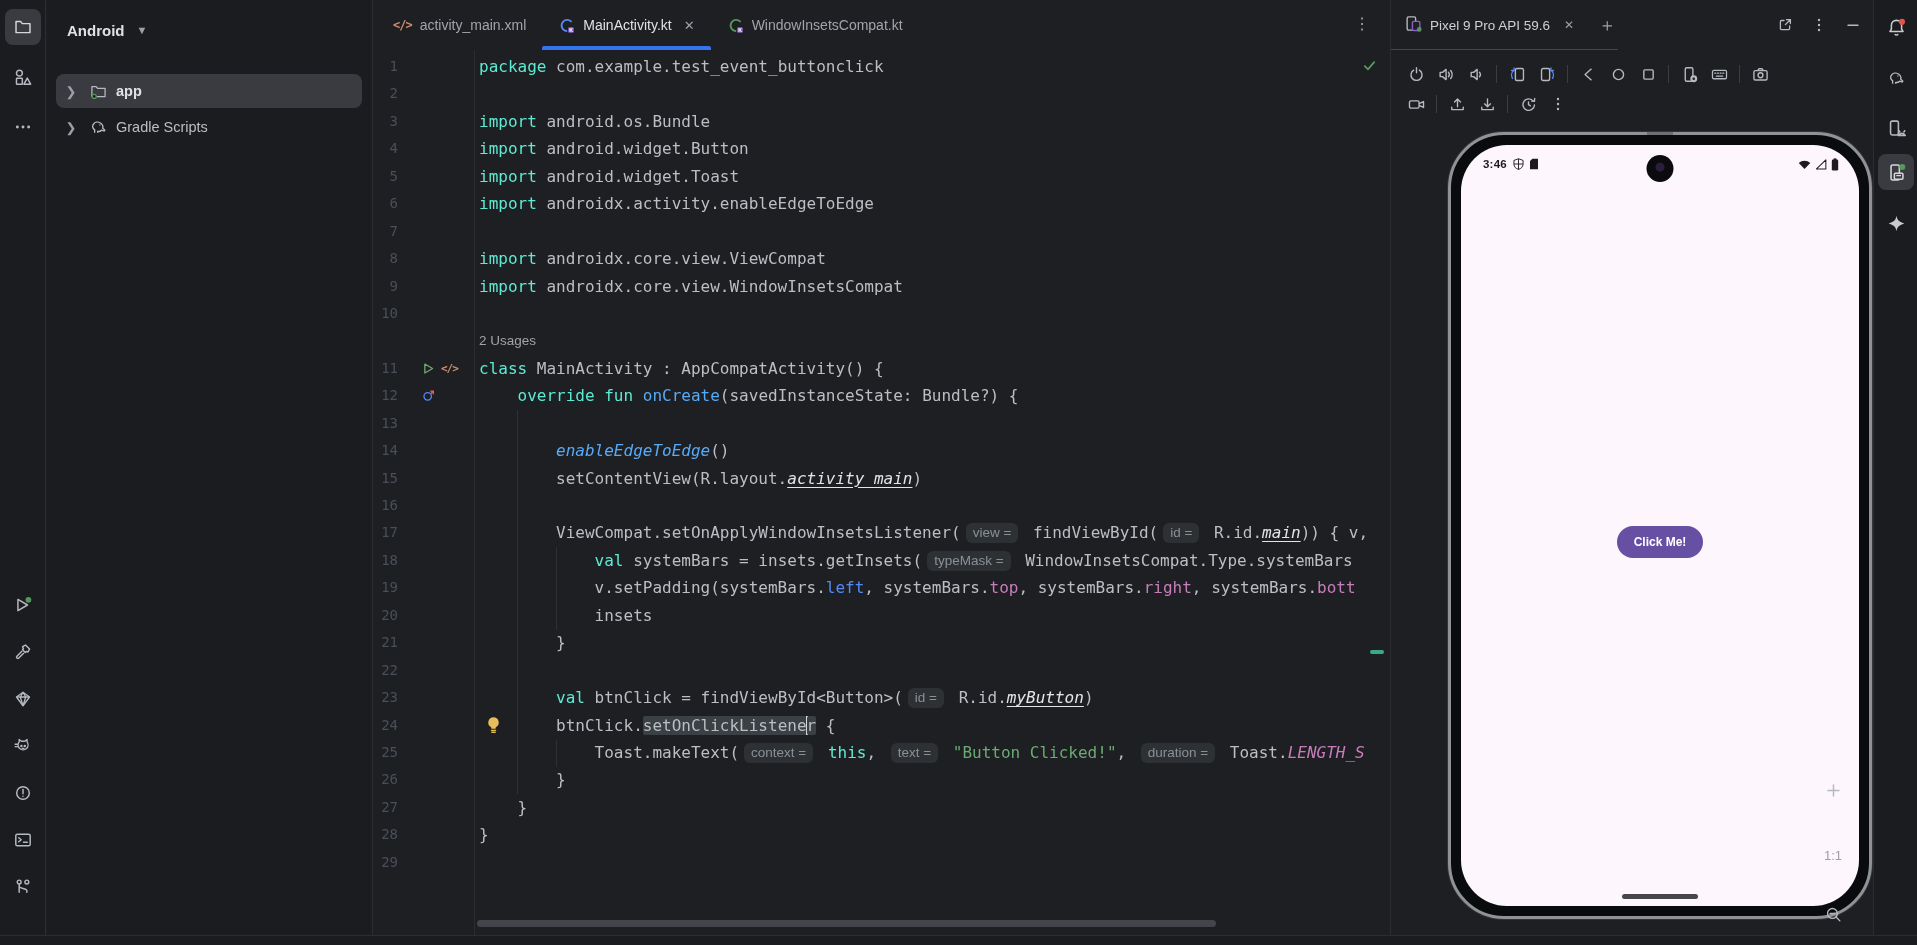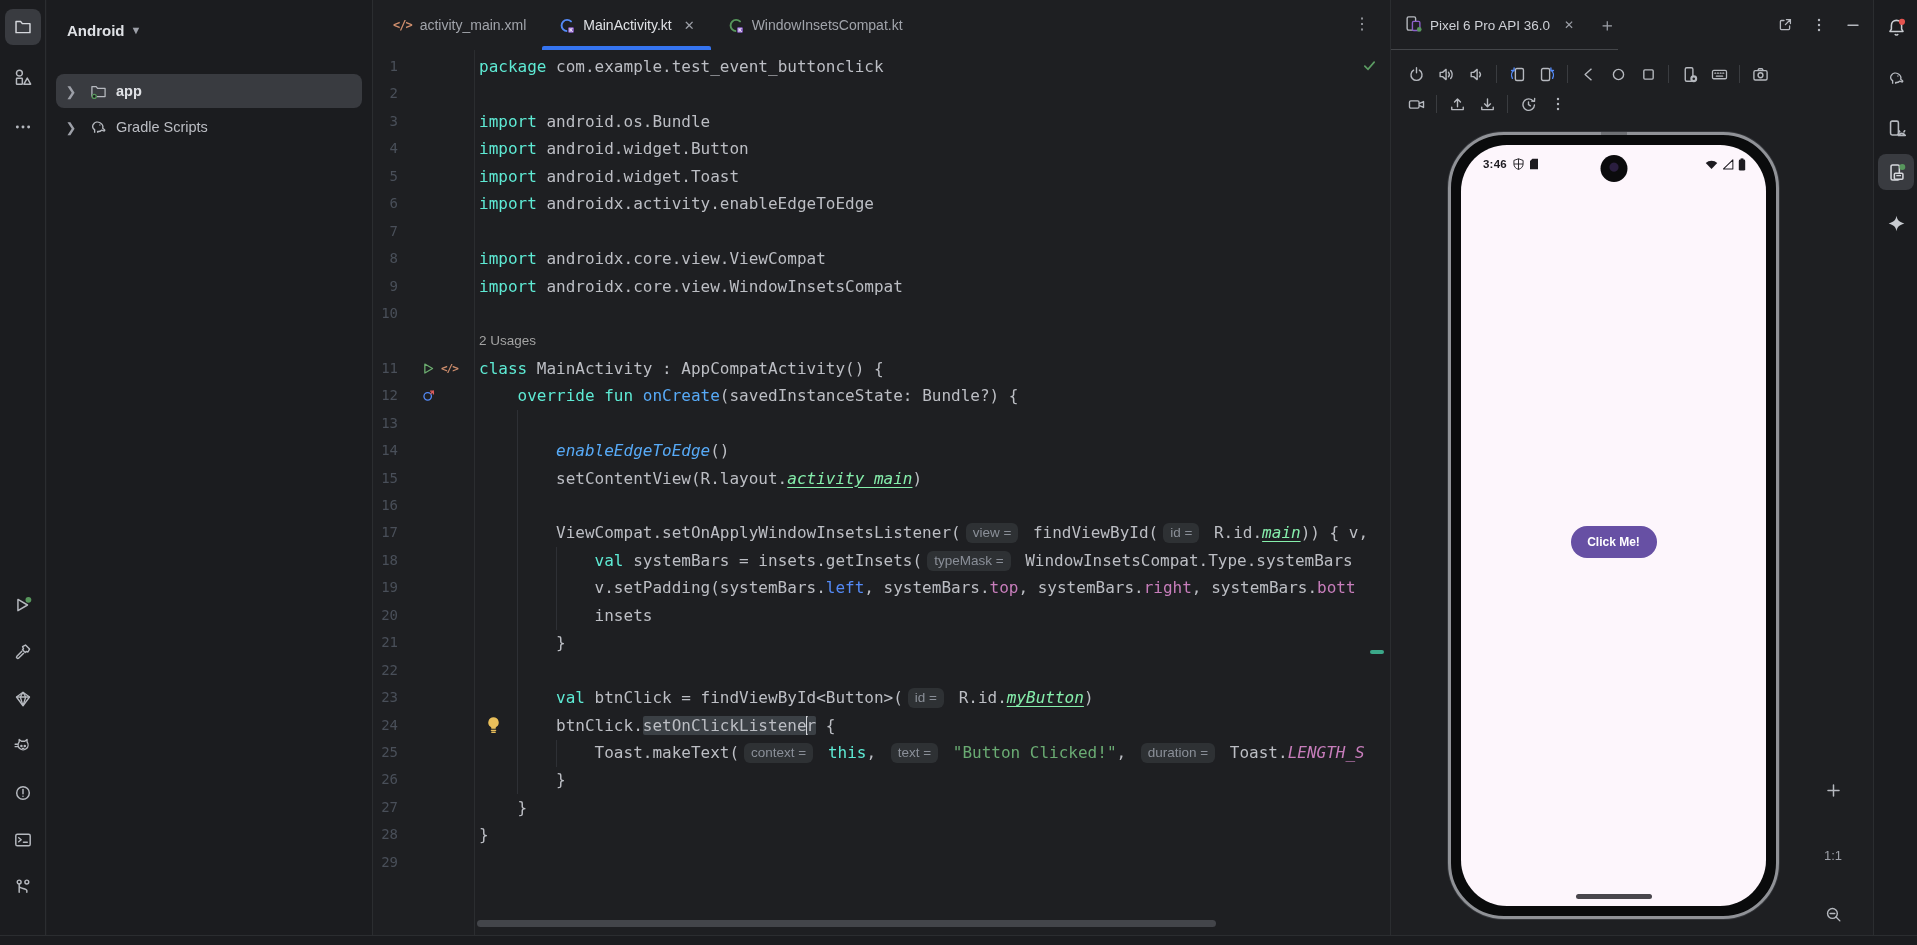--- a/index.html
+++ b/index.html
@@ -7,21 +7,21 @@
   body { font-family:"Liberation Sans", sans-serif; }
   #app { position:relative; width:1917px; height:945px; background:#1E1F22; }
 
   
   .leftstrip { position:absolute; left:0; top:0; width:46px; height:935px; background:#1B1C1F; border-right:1px solid #2B2D30; }
   .stripbtn { position:absolute; left:5px; width:36px; height:36px; border-radius:8px; display:flex; align-items:center; justify-content:center; }
   .stripbtn.active { background:#393B40; }
 
   
   .project { position:absolute; left:47px; top:0; width:326px; height:935px; background:#1B1C1F; border-right:1px solid #2B2D30; }
-  .proj-head { position:absolute; left:20px; top:22px; display:flex; align-items:flex-start; gap:6px; color:#DFE1E5; font-size:15px; font-weight:700; }
+  .proj-head { position:absolute; left:20px; top:22px; display:flex; align-items:flex-start; gap:12px; color:#DFE1E5; font-size:15px; font-weight:700; }
   .proj-head .chev { color:#9DA0A8; font-size:11px; font-weight:400; margin-top:2px; }
   .treerow { position:absolute; left:9px; width:306px; height:34px; border-radius:8px; display:flex; align-items:center; color:#BCBEC4; font-size:14.5px; }
   .treerow.selected { background:#393B40; color:#DFE1E5; }
   .treerow .arrow { width:30px; text-align:center; color:#9DA0A8; font-size:13px; }
   .treerow .ticon { width:24px; display:flex; justify-content:center; }
   .treerow .tlabel { margin-left:6px; }
 
   
   .editor { position:absolute; left:374px; top:0; width:1015px; height:935px; background:#1E1F22; }
   .tabbar { position:absolute; left:0; top:0; right:0; height:50px; display:flex; align-items:stretch; }
@@ -38,21 +38,21 @@
   .ln { position:absolute; left:0; top:0; width:24px; text-align:right; color:#494F59;
         font:14px "DejaVu Sans Mono", monospace; line-height:27.45px; }
   .gicons { position:absolute; left:44px; top:0; width:56px; height:27.45px; display:flex; align-items:center; gap:6px; justify-content:flex-start; padding-left:4px; }
   .codetext { position:absolute; left:105px; top:0; right:2px; white-space:pre; overflow:hidden;
         font:16px "DejaVu Sans Mono", monospace; line-height:27.45px; color:#BCBEC4; }
   .codetext.inlay { font:13.5px "Liberation Sans", sans-serif; color:#a3a3a3; line-height:27.45px; }
   .s-kw { color:#5eead4; }
   .s-pl { color:#BCBEC4; }
   .s-decl { color:#57AAF7; }
   .s-softfn { color:#57AAF7; font-style:italic; }
-  .s-res { color:#86efac; font-style:italic; text-decoration:underline; text-underline-offset:3px; }
+  .s-res { color:#e5e5e5; font-style:italic; text-decoration:underline; text-underline-offset:3px; }
   .s-prop { color:#C77DBB; }
   .s-field { color:#548AF7; }
   .s-str { color:#6AAB73; }
   .s-const { color:#C77DBB; font-style:italic; }
   .s-hl { background:#3B4045; border-radius:2px; }
   .chip { display:inline-block; background:#2E3134; color:#8A8F98; border-radius:6px; padding:1px 7px 2px;
           margin:0 5px; font:13.5px "Liberation Sans", sans-serif; line-height:17px; vertical-align:1px; }
   .caret { display:inline-block; width:2px; height:19px; background:#D7D9DE; vertical-align:-4px; margin:0 -1px; }
   .bulb { position:absolute; left:112px; top:4px; }
   .iguide { position:absolute; width:1px; background:#2E3035; }
@@ -65,21 +65,21 @@
   .dev-tabrow .dlabel { color:#CED0D6; font-size:13.5px; margin-left:8px; }
   .dev-tabrow .dclose { color:#9DA0A8; font-size:12px; margin-left:14px; }
   .dev-tabrow .dplus { color:#9DA0A8; font-size:18px; font-weight:400; margin-left:24px; }
   .dev-tabrow .spacer { flex:1; }
   .dev-underline { position:absolute; left:0; top:49px; width:227px; height:1px; background:#44464A; }
   .dtool { position:absolute; left:10px; display:flex; align-items:center; height:26px; }
   .dtool .ibtn { width:30px; height:26px; display:flex; align-items:center; justify-content:center; border-radius:4px; }
   .dtool .vsep { width:1px; height:18px; background:#3A3C40; margin:0 5px; }
   .dtool .flexsp { width:174px; }
 
-  .phone { position:absolute; left:57px; top:132px; width:331px; height:787px; background:#0A0B0C;
+  .phone { position:absolute; left:57px; top:132px; width:424px; height:787px; background:#0A0B0C;
            border:3px solid #909297; border-radius:56px; box-shadow:0 0 0 1px #333539; }
   .phone .topnotch { position:absolute; left:50%; top:-3px; transform:translateX(-50%); width:26px; height:3px; background:#6E7074; }
   .screen { position:absolute; inset:10px; background:#FDF6FC; border-radius:46px; overflow:hidden; }
   .statusrow { position:absolute; left:22px; right:20px; top:10px; height:18px; display:flex; align-items:center; }
   .statusrow .time { font-size:11.5px; font-weight:700; color:#1D1B20; letter-spacing:.2px; }
   .statusrow .sgap { flex:1; }
   .camhole { position:absolute; left:50%; top:10px; transform:translateX(-50%); width:27px; height:27px; border-radius:50%;
              background:radial-gradient(circle at 50% 45%, #2A1E3F 0 4px, #0B0B0D 5px); }
   .clickme { position:absolute; left:50%; top:381px; transform:translateX(-50%); width:86px; height:32px; border-radius:16px;
              background:#6750A4; color:#FFFFFF; font-size:12px; font-weight:700; display:flex; align-items:center; justify-content:center; }
@@ -411,21 +411,21 @@
     <div class="changetick"></div>
   </div>
 
   <div class="devpanel">
     <div class="dev-tabrow">
       <span id="devtabicon"><svg width="17" height="17" viewBox="0 0 16 16">
             <rect x="2" y="1.8" width="8" height="12.4" rx="1.4" fill="none" stroke="#B6B9BF" stroke-width="1.3"></rect>
             <rect x="7" y="6" width="7" height="8.6" rx="1.2" fill="#1E1F22" stroke="#8B5FC9" stroke-width="1.3"></rect>
             <circle cx="13.4" cy="13.6" r="2.2" fill="#57965C"></circle>
           </svg></span>
-      <span class="dlabel">Pixel 6 Pro API 36.0</span>
+      <span class="dlabel">Pixel 9 Pro API 59.6</span>
       <span class="dclose">✕</span>
       <span class="dplus">＋</span>
       <span class="spacer"></span>
       <span id="devwinctl" style="display:flex; gap:18px; align-items:center;">
           <span style="display: inline-flex;">
             <svg width="16" height="16" viewBox="0 0 16 16" fill="none" stroke="#B6B9BF" stroke-width="1.3" stroke-linecap="round">
               <path d="M7 3.5 H4.4 a1 1 0 0 0 -1 1 V11.6 a1 1 0 0 0 1 1 H11.6 a1 1 0 0 0 1-1 V9"></path>
               <path d="M9.4 2.6 h4 v4 M13.2 2.8 L8.4 7.6"></path>
             </svg>
           </span>

